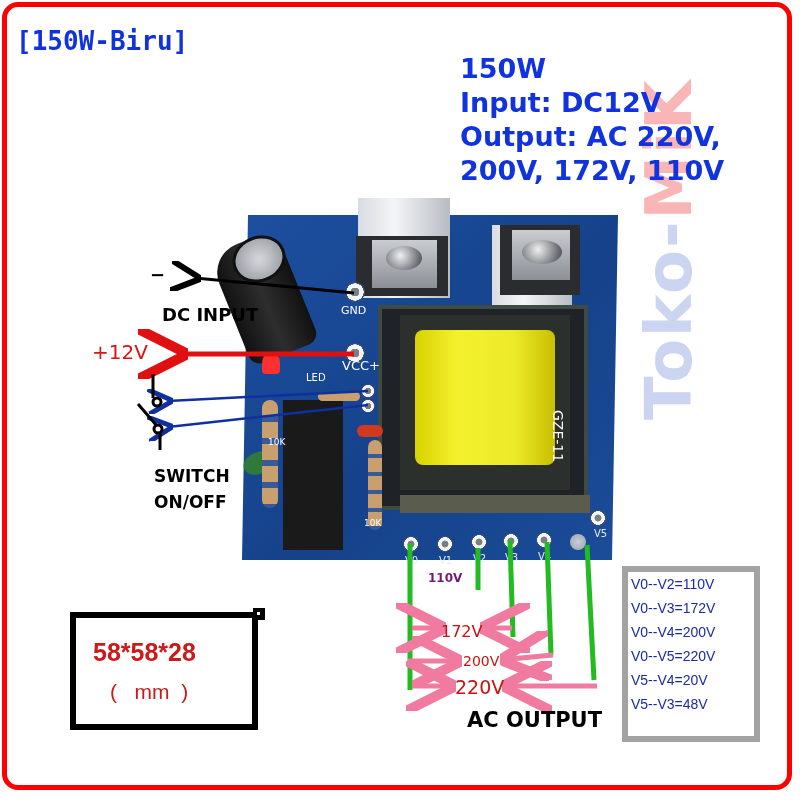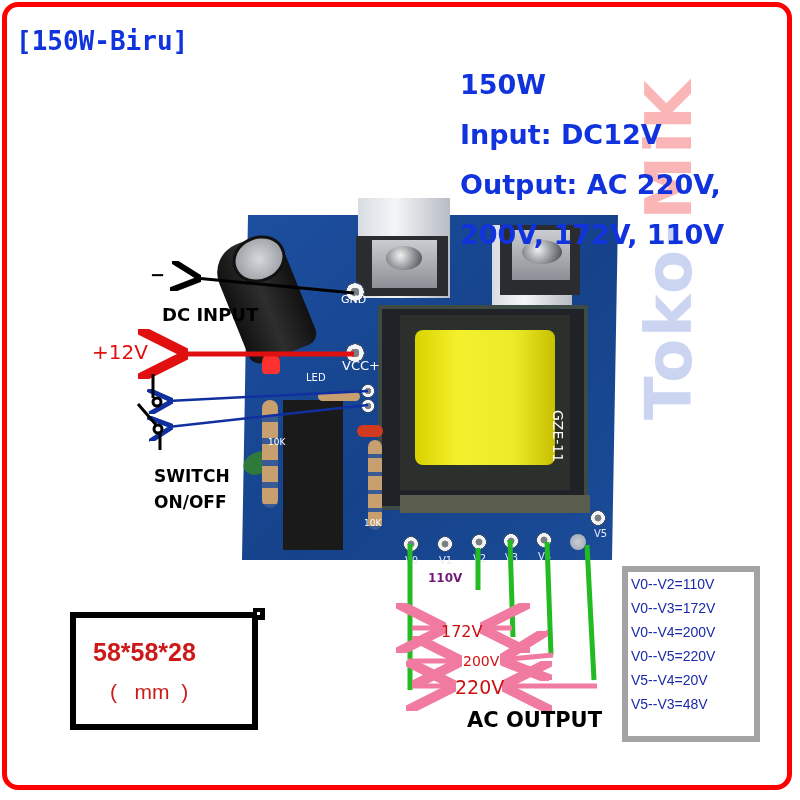--- a/index.html
+++ b/index.html
@@ -1,21 +1,21 @@
 <!DOCTYPE html>
 <html><head>
 <meta charset="utf-8">
 <style>
   html, body { margin: 0; padding: 0; }
   body { width: 800px; height: 800px; background: #ffffff; position: relative; overflow: hidden; font-family: "DejaVu Sans", sans-serif; }
   .frame { position: absolute; left: 2px; top: 2px; width: 790px; height: 788px; border: 5px solid #ff0000; border-radius: 16px; box-sizing: border-box; }
   .abs { position: absolute; }
   .title-tag { left: 16px; top: 26px; color: #1133dd; font-weight: bold; font-size: 26px; font-family: "DejaVu Sans Mono", monospace; }
   .spec { left: 460px; top: 52px; color: #1133dd; font-weight: bold; font-size: 27px; line-height: 34px; font-family: "DejaVu Sans", sans-serif; }
-  .spec div { white-space: nowrap; margin-top: 16px; }
+  .spec div { white-space: nowrap; }
 
   
   .board { left: 245px; top: 215px; width: 370px; height: 345px; background: linear-gradient(135deg, #1d4fa0 0%, #15428a 55%, #1b4c98 100%); transform: skewX(-1deg); }
   .heatsink { background: linear-gradient(90deg, #d8dce2, #f4f5f7 40%, #b7bcc3); }
   .mosfet-body { background: #2a2c30; }
   .mosfet-tab { background: linear-gradient(180deg, #c9ccd0, #8c9096); }
   .screw { border-radius: 50%; background: radial-gradient(circle at 40% 40%, #f0f0f0, #8a8d92 55%, #3d3f43); }
   .xfmr-frame { left: 378px; top: 305px; width: 210px; height: 205px; background: #1f2226; border: 4px solid #3e4a44; box-sizing: border-box; }
   .xfmr-inner { left: 400px; top: 315px; width: 170px; height: 175px; background: #2b302d; }
   .coil { left: 415px; top: 330px; width: 140px; height: 135px; background: linear-gradient(90deg, #d8d200, #f4f02c 30%, #eceb2a 70%, #c8c000); border-radius: 8px; }
@@ -87,21 +87,21 @@
 
 <div class="abs ic"></div>
 <div class="abs led"></div>
 <div class="abs film-cap"></div>
 <div class="abs red-cap"></div>
 <div class="abs resistor" style="left:318px;top:392px;width:42px;height:9px;"></div>
 <div class="abs resistor" style="left:262px;top:400px;width:16px;height:108px;background:repeating-linear-gradient(180deg,#c8a070 0 16px,#3a5a95 16px 22px);"></div>
 <div class="abs resistor" style="left:368px;top:440px;width:14px;height:90px;background:repeating-linear-gradient(180deg,#c8a070 0 14px,#3a5a95 14px 18px);"></div>
 
 <div class="abs pad" style="left:345px;top:282px;width:20px;height:20px;"></div>
-<div class="abs board-label" style="left:341px;top:293px;">GND</div>
+<div class="abs board-label" style="left:341px;top:304px;">GND</div>
 <div class="abs pad" style="left:345px;top:343px;width:20px;height:20px;"></div>
 <div class="abs board-label" style="left:342px;top:358px;font-size:13px;">VCC+</div>
 <div class="abs board-label" style="left:306px;top:372px;font-size:10px;">LED</div>
 <div class="abs pad" style="left:361px;top:384px;width:14px;height:14px;"></div>
 <div class="abs pad" style="left:361px;top:399px;width:14px;height:14px;"></div>
 <div class="abs board-label" style="left:268px;top:437px;font-size:9px;">10K</div>
 <div class="abs board-label" style="left:364px;top:518px;font-size:9px;">10K</div>
 
 <div class="abs pad" style="left:403px;top:536px;width:16px;height:16px;"></div>
 <div class="abs pad" style="left:437px;top:536px;width:16px;height:16px;"></div>

